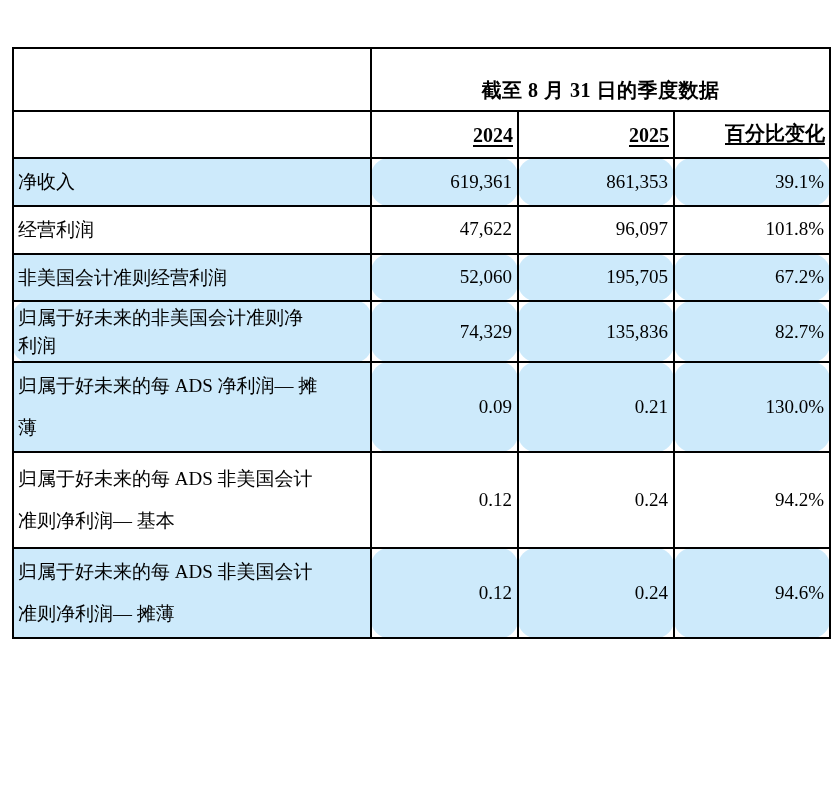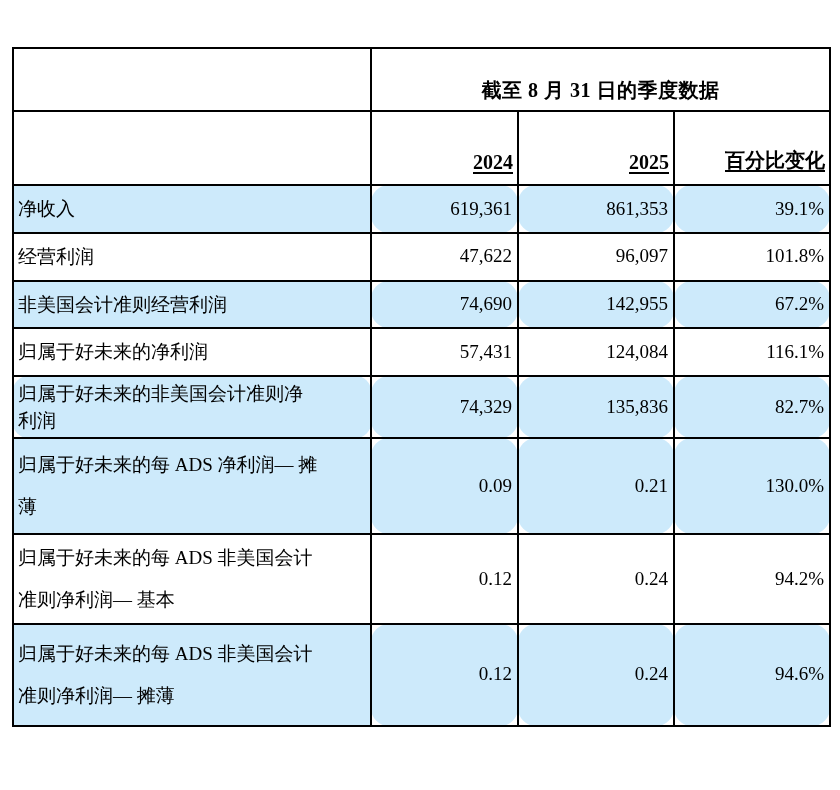--- a/index.html
+++ b/index.html
@@ -39,21 +39,21 @@
     overflow: hidden;
   }
   
   col.c-label { width: 358px; }
   col.c-2024  { width: 147px; }
   col.c-2025  { width: 156px; }
   col.c-pct   { width: 156px; }
 
   
   tr.hrow1 td { height: 63px; vertical-align: bottom; }
-  tr.hrow2 td { height: 74px; vertical-align: bottom; margin-left: 36px; }
+  tr.hrow2 td { height: 47px; vertical-align: bottom; margin-left: 36px; }
   td.period-header {
     text-align: center;
     font-weight: bold;
     font-size: 20px;
     padding-bottom: 6px;
     letter-spacing: 0.5px;
   }
   td.col-head {
     text-align: right;
     font-weight: bold;
@@ -122,29 +122,23 @@
         <td class="num">39.1%</td>
       </tr>
       <tr>
         <td class="lbl">经营利润</td>
         <td class="num">47,622</td>
         <td class="num">96,097</td>
         <td class="num">101.8%</td>
       </tr>
       <tr class="alt">
         <td class="lbl">非美国会计准则经营利润</td>
-        <td class="num">74,690</td>
-        <td class="num">142,955</td>
+        <td class="num">52,060</td>
+        <td class="num">195,705</td>
         <td class="num">67.2%</td>
-      </tr>
-      <tr>
-        <td class="lbl">归属于好未来的净利润</td>
-        <td class="num">57,431</td>
-        <td class="num">124,084</td>
-        <td class="num">116.1%</td>
       </tr>
       <tr class="alt">
         <td class="lbl tight">归属于好未来的非美国会计准则净
 利润</td>
         <td class="num">74,329</td>
         <td class="num">135,836</td>
         <td class="num">82.7%</td>
       </tr>
       <tr class="alt">
         <td class="lbl">归属于好未来的每 ADS 净利润— 摊

